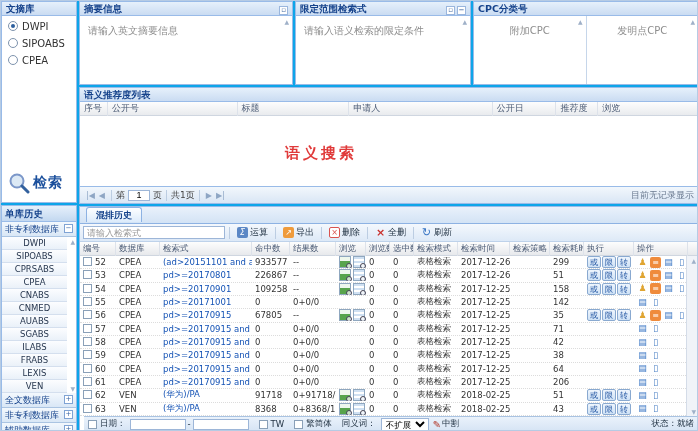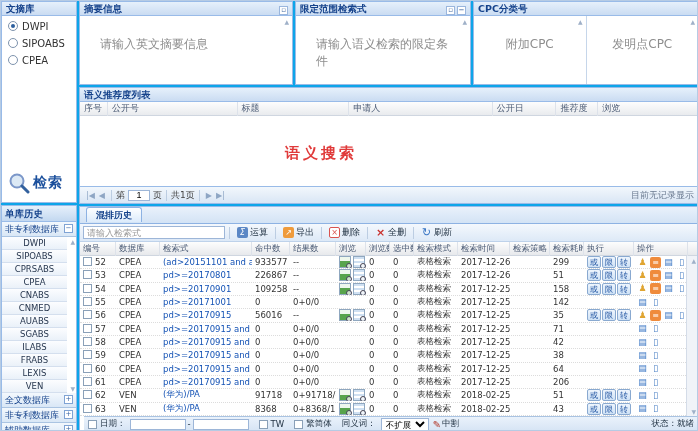--- a/index.html
+++ b/index.html
@@ -3,21 +3,21 @@
 <meta charset="utf-8">
 <style>
   *{box-sizing:border-box;margin:0;padding:0;}
   html,body{background:#eef2f8;}
   .app{position:relative;width:698px;height:431px;background:#0ea5e9;font-family:"DejaVu Sans",sans-serif;font-size:10px;color:#333;overflow:hidden;border:1px solid #b6cbe4;}
   .panel{position:absolute;background:#fff;border:1px solid #99bbe8;}
   .ptitle{height:14px;line-height:13px;padding:0 4px;background:linear-gradient(#e6f0fb,#cadcf2);border-bottom:1px solid #99bbe8;color:#15428b;font-weight:bold;font-size:9.5px;white-space:nowrap;overflow:hidden;}
   .ptools{float:right;}
   .ttool{display:inline-block;width:9px;height:9px;margin-left:2px;margin-top:2px;border:1px solid #9ab6dd;background:#fff;font-size:7px;line-height:7px;text-align:center;color:#4a6fa5;}
   .pbody{position:absolute;left:0;right:0;top:14px;bottom:0;background:#fff;}
-  textarea{width:100%;height:100%;border:none;resize:none;outline:none;font-family:"DejaVu Sans",sans-serif;font-size:12px;padding:20px;color:#444;background:transparent;}
+  textarea{width:100%;height:100%;border:none;resize:none;outline:none;font-family:"DejaVu Sans",sans-serif;font-size:10px;padding:8px;color:#444;background:transparent;}
   textarea::placeholder{color:#8d8d8d;opacity:1;}
   .sup{position:absolute;top:2px;right:3px;font-size:6px;color:#9fb0c8;}
 
   
   .radio-row{display:flex;align-items:center;height:14px;margin:3px 0 0 6px;}
   .radio{width:10px;height:10px;border:1px solid #7e93ad;border-radius:50%;display:inline-block;margin-right:4px;background:#fff;position:relative;flex:0 0 auto;}
   .radio.sel::after{content:"";position:absolute;left:2px;top:2px;right:2px;bottom:2px;background:#2c5f9e;border-radius:50%;}
   .search-btn{position:absolute;left:6px;bottom:8px;display:flex;align-items:center;cursor:pointer;}
   .search-btn b{color:#1a4f9c;font-size:14px;margin-left:3px;letter-spacing:1px;}
 
@@ -329,21 +329,21 @@
             <div class="cell" style="width: 52px;">2017-12-25</div>
             <div class="cell" style="width: 40px;"></div>
             <div class="cell" style="width: 34px;">142</div>
             <div class="cell" style="width: 50px;"></div>
             <div class="cell" style="width: 54px;"><span class="oico note-icon">▤</span><span class="oico delete-icon">▯</span></div>
           </div>
           <div class="trow">
             <div class="cell" style="width: 36px;"><span class="cb"></span>56</div>
             <div class="cell" style="width: 44px;">CPEA</div>
             <div class="cell" style="width: 92px;"><span class="qlink">pd&gt;=20170915</span></div>
-            <div class="cell" style="width: 38px;">56016</div>
+            <div class="cell" style="width: 38px;">67805</div>
             <div class="cell" style="width: 46px;">--</div>
             <div class="cell" style="width: 30px;"><span class="graph-browse-icon"></span><span class="table-browse-icon"></span></div>
             <div class="cell" style="width: 24px;">0</div>
             <div class="cell" style="width: 24px;">0</div>
             <div class="cell" style="width: 44px;">表格检索</div>
             <div class="cell" style="width: 52px;">2017-12-25</div>
             <div class="cell" style="width: 40px;"></div>
             <div class="cell" style="width: 34px;">35</div>
             <div class="cell" style="width: 50px;"><span class="xbtn">或</span><span class="xbtn">限</span><span class="xbtn">转</span></div>
             <div class="cell" style="width: 54px;"><span class="oico statistics-icon">♟</span><span class="oico report-icon">≡</span><span class="oico note-icon">▤</span><span class="oico delete-icon">▯</span></div>

